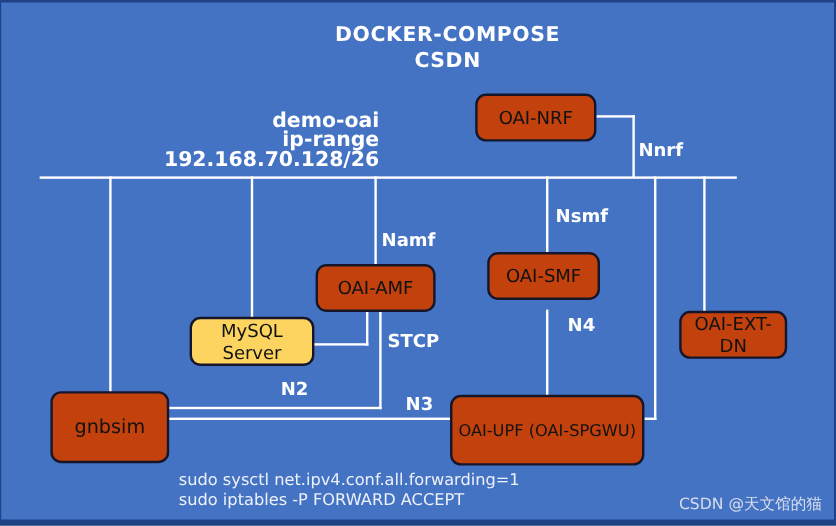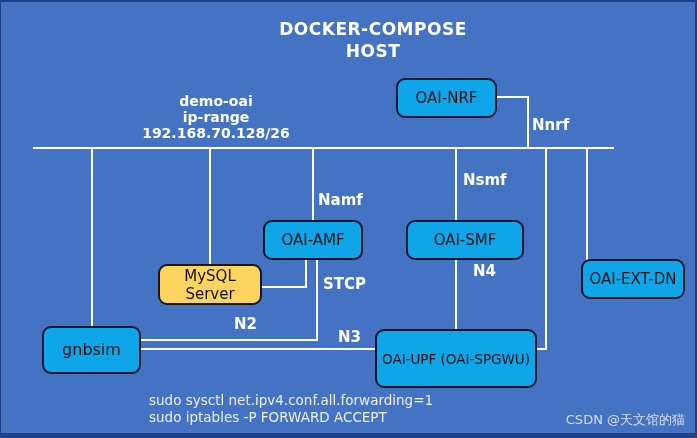--- a/index.html
+++ b/index.html
@@ -12,21 +12,21 @@
     border-color:#1E4188;
     border-width:2px 2px 5px 1px;
     overflow:hidden;
     font-family:"DejaVu Sans","Liberation Sans",sans-serif;
   }
   .hline{position:absolute;height:2px;background:#FFFFFF;}
   .vline{position:absolute;width:2px;background:#FFFFFF;}
   .node{
     position:absolute;
     box-sizing:border-box;
-    background:#0ea5e9;
+    background:#c2410c;
     border:2px solid #16162A;
     border-radius:9px;
     display:flex;align-items:center;justify-content:center;
     text-align:center;
     color:#121212;
     font-size:15px;
     line-height:18px;
     padding:2px 4px;
   }
   .node.yellow{background:#FCD45F;}
@@ -38,22 +38,22 @@
     font-size:15px;
     white-space:nowrap;
   }
   .title{
     position:absolute;left:222px;top:16px;width:300px;
     text-align:center;color:#FFFFFF;font-weight:bold;
     font-size:17px;line-height:22px;letter-spacing:0.5px;
   }
   .netlabel{
     position:absolute;left:115px;top:91px;width:200px;
-    text-align:center;color:#FFFFFF;font-weight:bold;
-    font-size:14px;line-height:16px;
+    text-align:right;color:#FFFFFF;font-weight:bold;
+    font-size:17px;line-height:16px;
   }
   .note{
     position:absolute;left:588px;top:194px;width:104px;
     text-align:center;color:#FBFB3A;font-weight:bold;
     font-size:15px;line-height:18px;
   }
   .commands{
     position:absolute;left:148px;top:390px;
     color:#EDF1F9;font-size:13.5px;line-height:17px;
   }
@@ -62,21 +62,21 @@
     color:rgba(233,235,240,0.88);font-size:13px;
   }
 </style>
 </head>
 <body>
 
 <div class="stage">
 
   <div class="title">
     <div>DOCKER-COMPOSE</div>
-    <div>HOST</div>
+    <div>CSDN</div>
   </div>
 
   <div class="netlabel">
     <div>demo-oai</div>
     <div>ip-range</div>
     <div>192.168.70.128/26</div>
   </div>
 
   <div class="hline" style="left:32px;top:145px;width:581px;"></div>
 
@@ -101,33 +101,33 @@
 
   <div class="hline" style="left:140px;top:337px;width:177px;"></div>
   <div class="hline" style="left:140px;top:346px;width:236px;"></div>
 
   <div class="node" style="left:395px;top:76px;width:101px;height:40px;">
     <span>OAI-NRF</span>
   </div>
   <div class="node" style="left:262px;top:218px;width:100px;height:40px;">
     <span>OAI-AMF</span>
   </div>
-  <div class="node" style="left:405px;top:218px;width:118px;height:40px;">
+  <div class="node" style="left:405px;top:208px;width:94px;height:40px;">
     <span>OAI-SMF</span>
   </div>
   <div class="node yellow" style="left:157px;top:262px;width:104px;height:41px;text-align:center;">
     <span>MySQL Server</span>
   </div>
-  <div class="node" style="left:41px;top:324px;width:99px;height:48px;font-size:16px;">
+  <div class="node" style="left:41px;top:324px;width:99px;height:60px;font-size:16px;">
     <span>gnbsim</span>
   </div>
   <div class="node wide" style="left:374px;top:327px;width:162px;height:59px;">
     <span>OAI-UPF (OAI-SPGWU)</span>
   </div>
-  <div class="node" style="left:580px;top:257px;width:104px;height:40px;">
+  <div class="node" style="left:565px;top:257px;width:90px;height:40px;">
     <span>OAI-EXT-DN</span>
   </div>
 
   <div class="iface" style="left:531px;top:114px;">Nnrf</div>
   <div class="iface" style="left:317px;top:189px;">Namf</div>
   <div class="iface" style="left:462px;top:169px;">Nsmf</div>
   <div class="iface" style="left:322px;top:273px;">STCP</div>
   <div class="iface" style="left:233px;top:313px;">N2</div>
   <div class="iface" style="left:337px;top:326px;">N3</div>
   <div class="iface" style="left:461px;top:260px;margin-left:11px;">N4</div>

